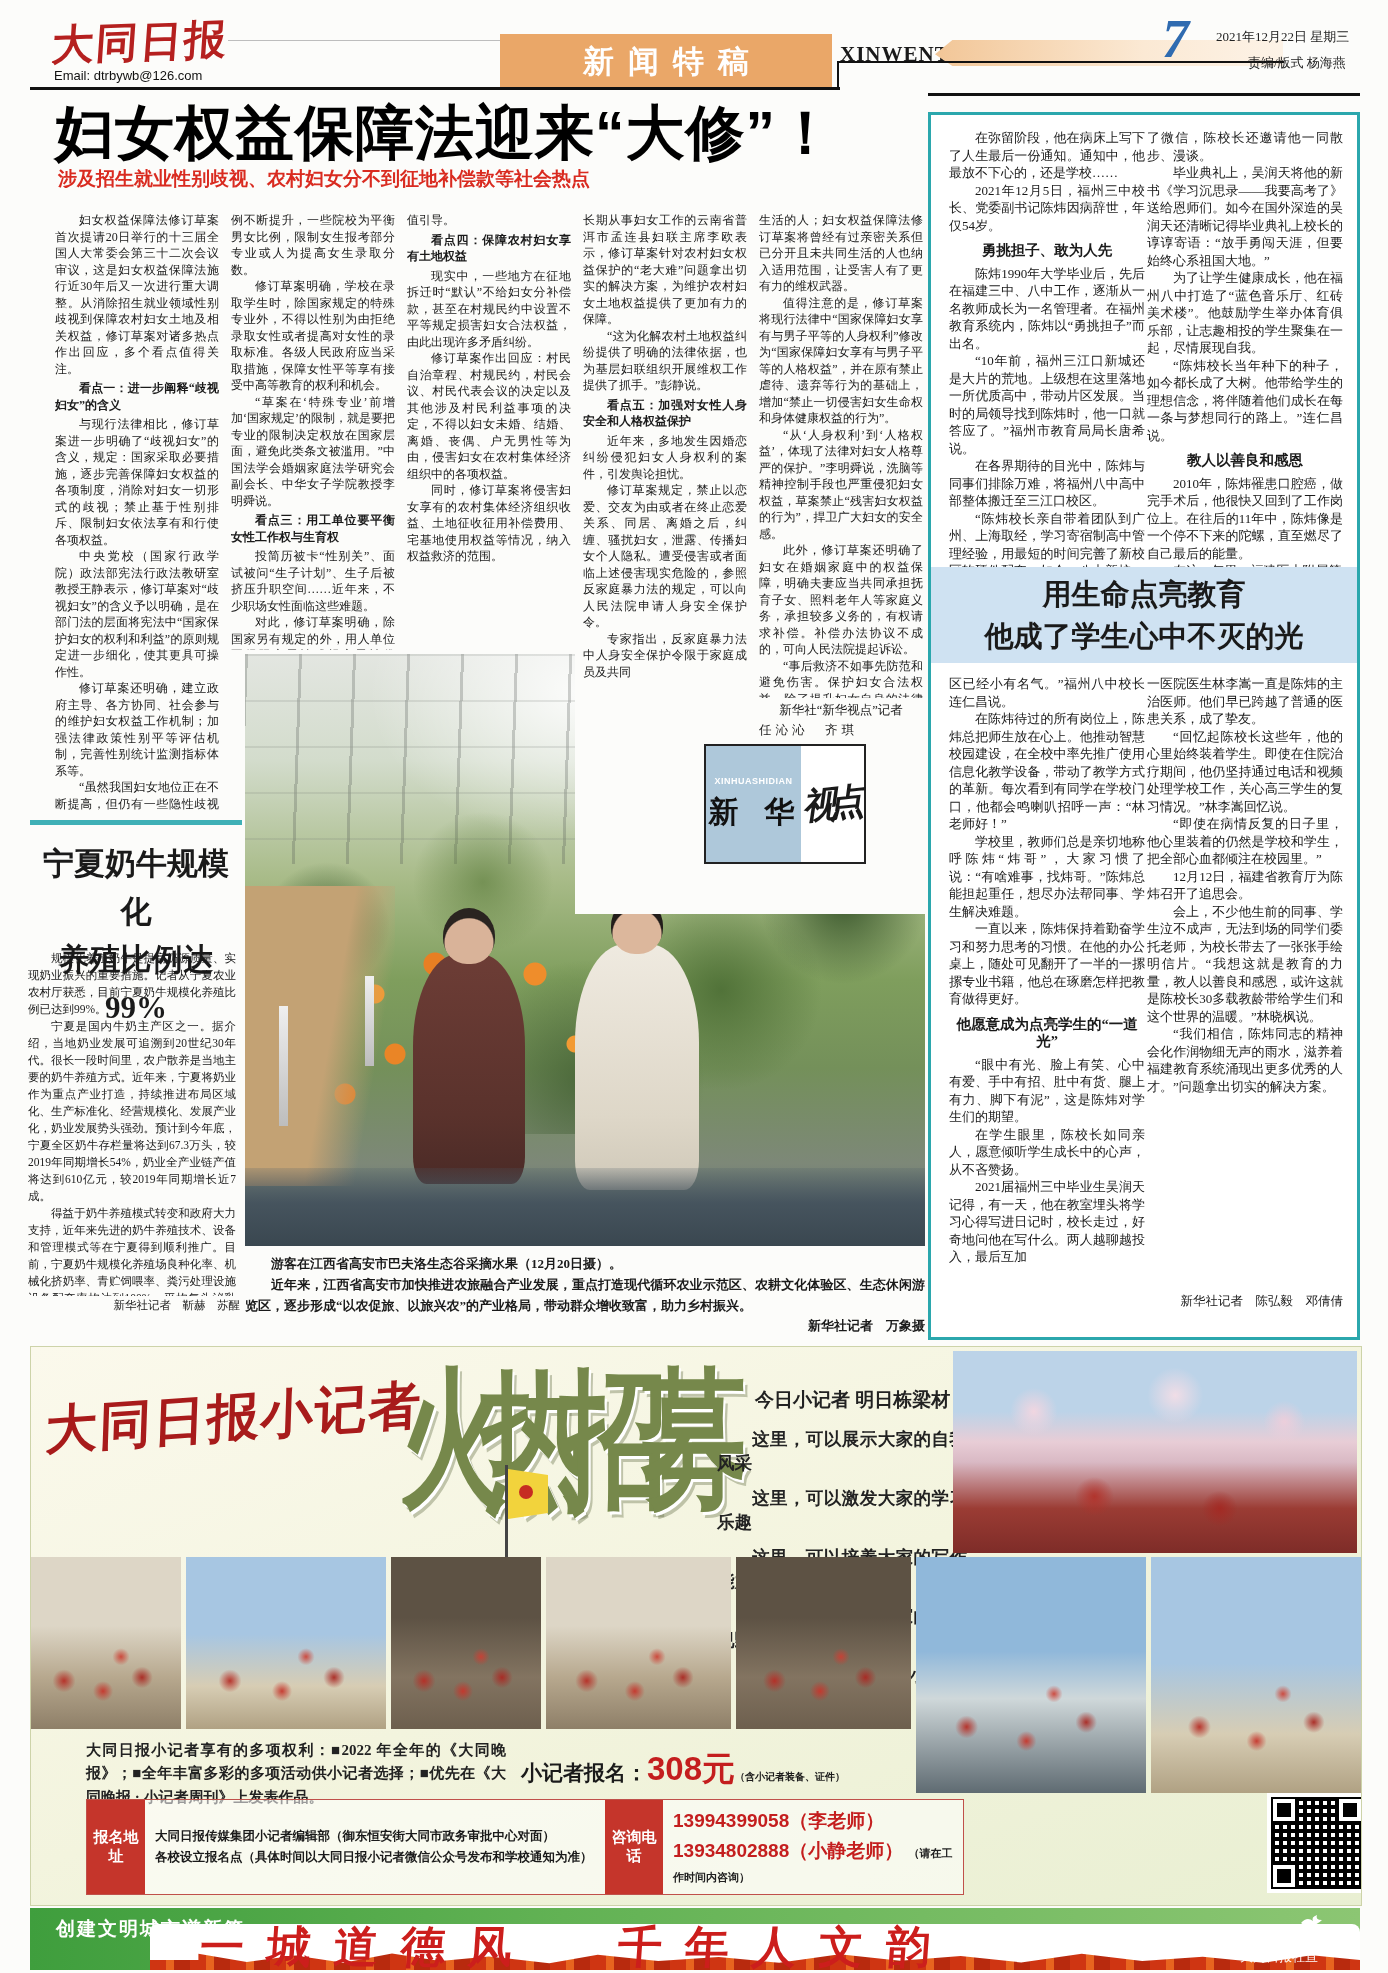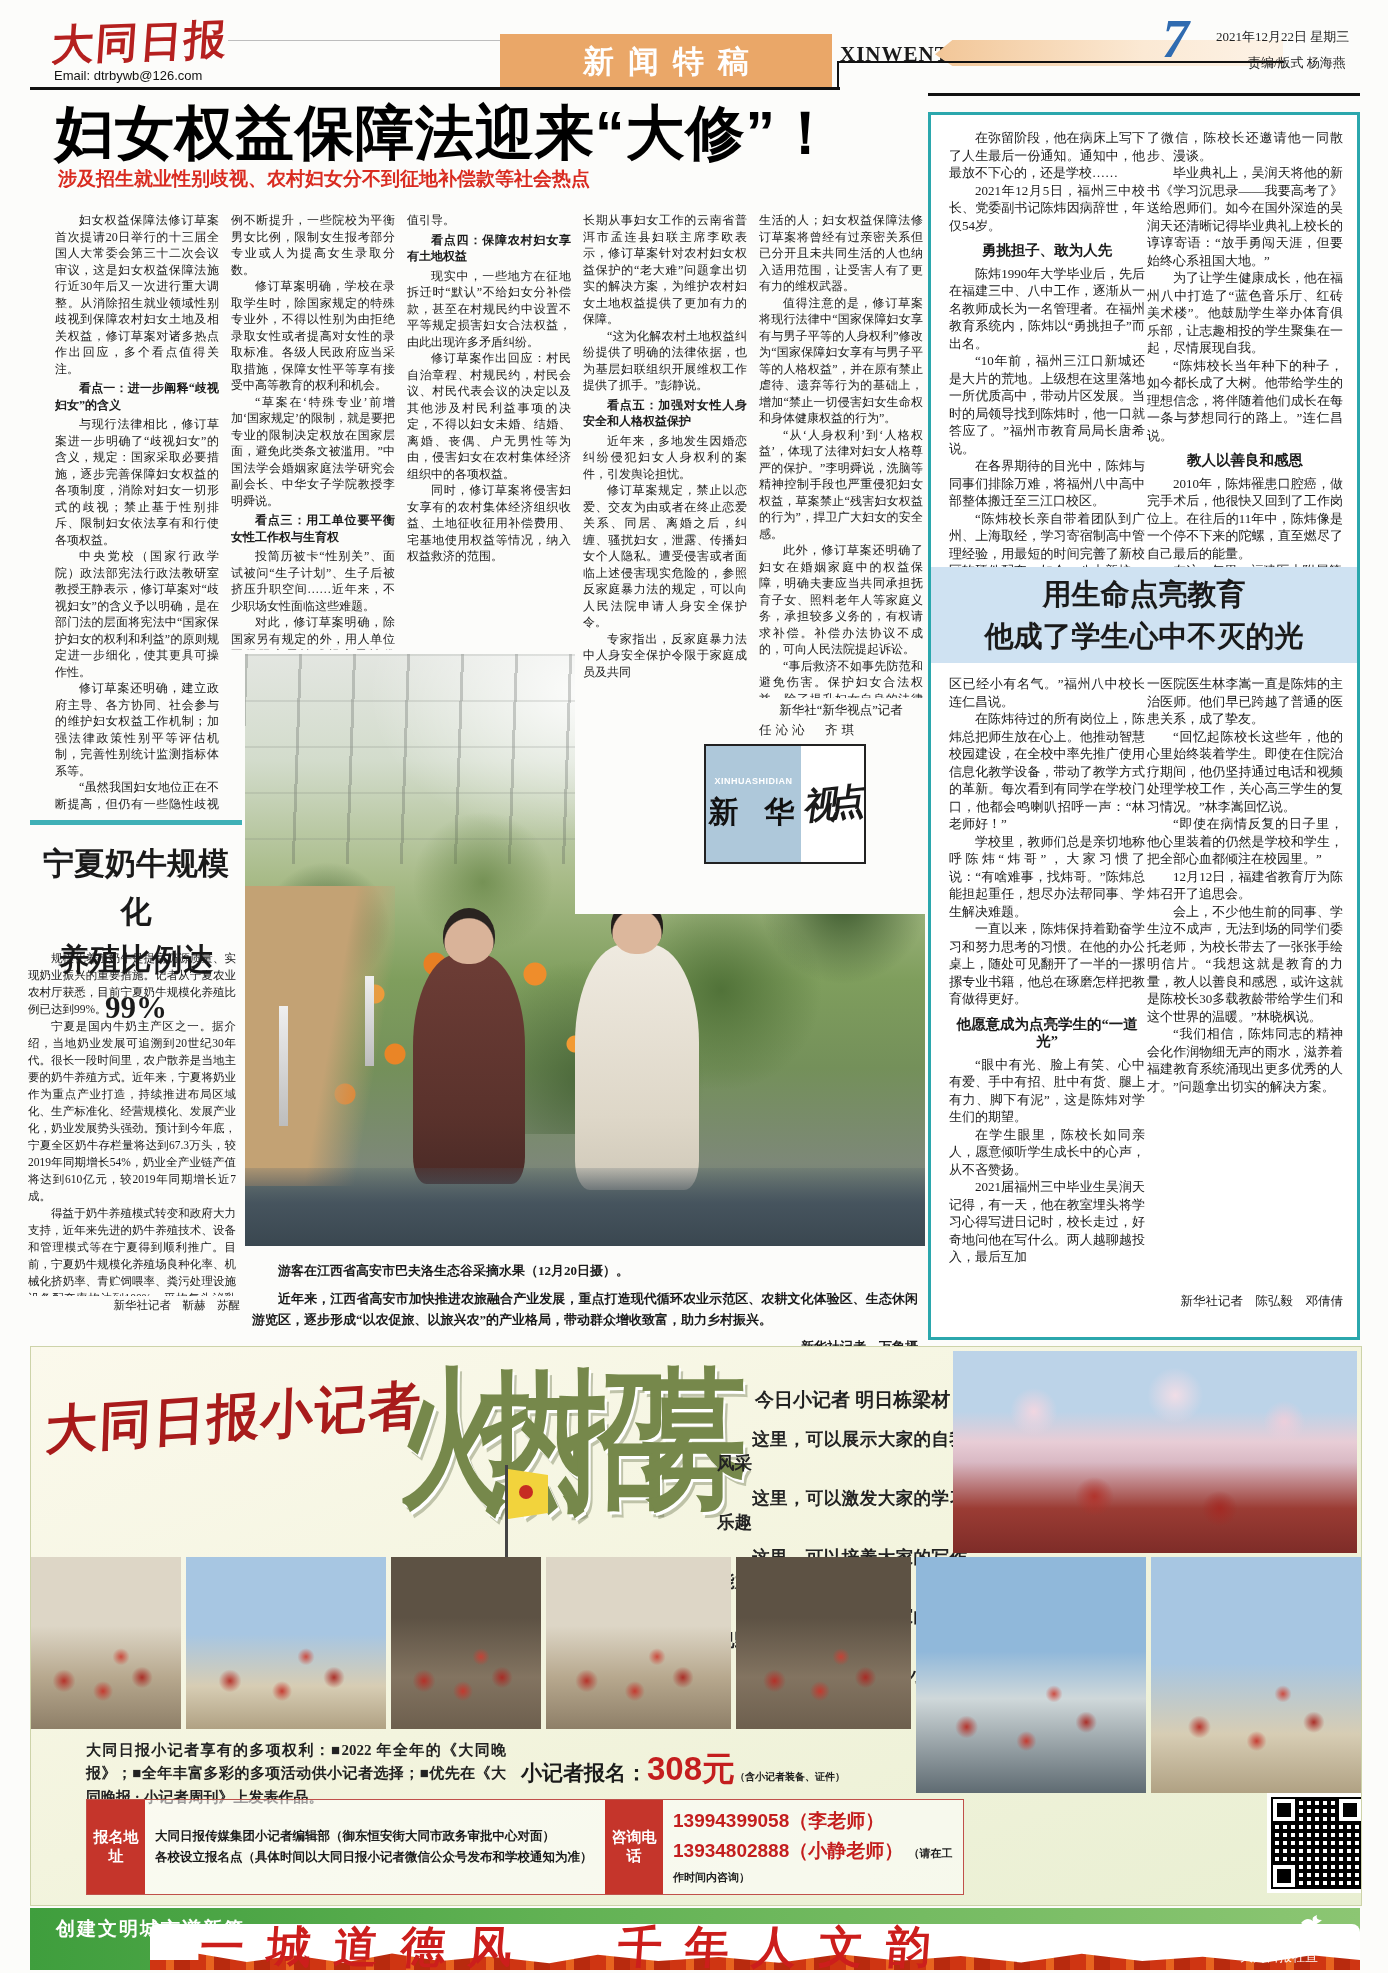--- a/index.html
+++ b/index.html
@@ -92,21 +92,21 @@
   .p2{left:330px;top:290px;width:124px;height:246px;background:linear-gradient(180deg,#efeae0,#ded7c8 70%,#cfc8b8);}
   .p2::before{background:radial-gradient(circle at 50% 64%,#dcb79c 0 54%,#221d1a 57%);}
   .ph-path{position:absolute;left:0;bottom:60px;width:150px;height:300px;
            background:linear-gradient(100deg,#c3a274 0 55%,rgba(195,162,116,0) 80%);}
   .ph-post{position:absolute;width:9px;height:120px;background:linear-gradient(180deg,#efefef,#bdbdbd);}
   .ph-bottom{position:absolute;left:0;bottom:0;width:100%;height:78px;
              background:linear-gradient(180deg,rgba(74,92,104,.2),#46545e 45%,#3a4750);}
   .inset{left:575px;top:650px;width:350px;height:264px;background:#fcfcfa;z-index:2;}
 
   .caption{left:245px;top:1254px;width:680px;font-size:13px;font-weight:bold;line-height:1.6;}
-  .caption p{margin:7px;text-indent:2em;text-align:justify;}
+  .caption p{margin:0;text-indent:2em;text-align:justify;}
   .caption .credit{text-align:right;text-indent:0;}
 
   
   .edu{left:928px;top:112px;width:426px;height:1222px;border:3px solid #2ba7ad;background:#fff;}
   .edu .col{font-size:13px;line-height:17.5px;}
   .edu .sub{text-align:center;text-indent:0;font-size:14.5px;margin:8px 0 5px;}
   .ea{left:18px;top:14px;width:196px;height:440px;}
   .eb{left:216px;top:14px;width:196px;height:440px;}
   .edu-band{left:0px;top:452px;width:426px;height:96px;background:#cfe2f2;display:flex;flex-direction:column;
             align-items:center;justify-content:center;}

